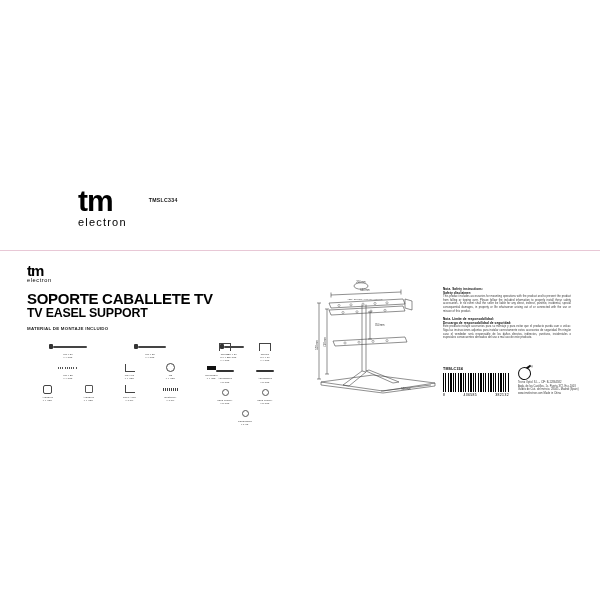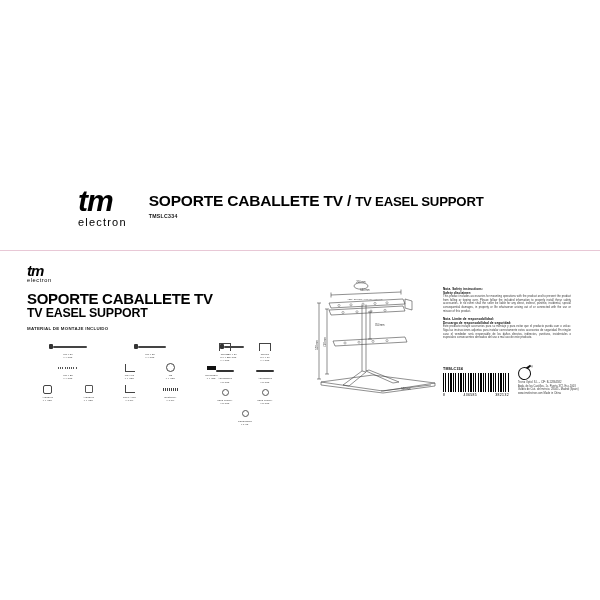--- a/index.html
+++ b/index.html
@@ -22,21 +22,20 @@
   }
   .logo{
     line-height:1;
     color:#000;
     user-select:none;
   }
   .logo .tm{
     font-weight:bold;
     letter-spacing:-1px;
     display:block;
-    font-style:italic;
   }
   .logo .electron{
     display:block;
     letter-spacing:1.2px;
   }
   .logo-big .tm{font-size:30px;}
   .logo-big .electron{font-size:11px;margin-top:1px;}
 
   .header-titles{padding-top:7px;}
   .header-title{
@@ -162,23 +161,20 @@
 
   <div class="header">
     <div class="header-inner">
 
       <div class="logo logo-big">
         <span class="tm">tm</span>
         <span class="electron">electron</span>
       </div>
 
       <div class="header-titles">
-        <div class="header-title">
-          <span>SOPORTE CABALLETE TV</span><span class="sep"> / </span><span class="en">TV EASEL SUPPORT</span>
-        </div>
         <div class="header-model">TMSLC334</div>
       </div>
 
     </div>
   </div>
 
   <div class="hairline"></div>
 
   <div class="panel">
 

